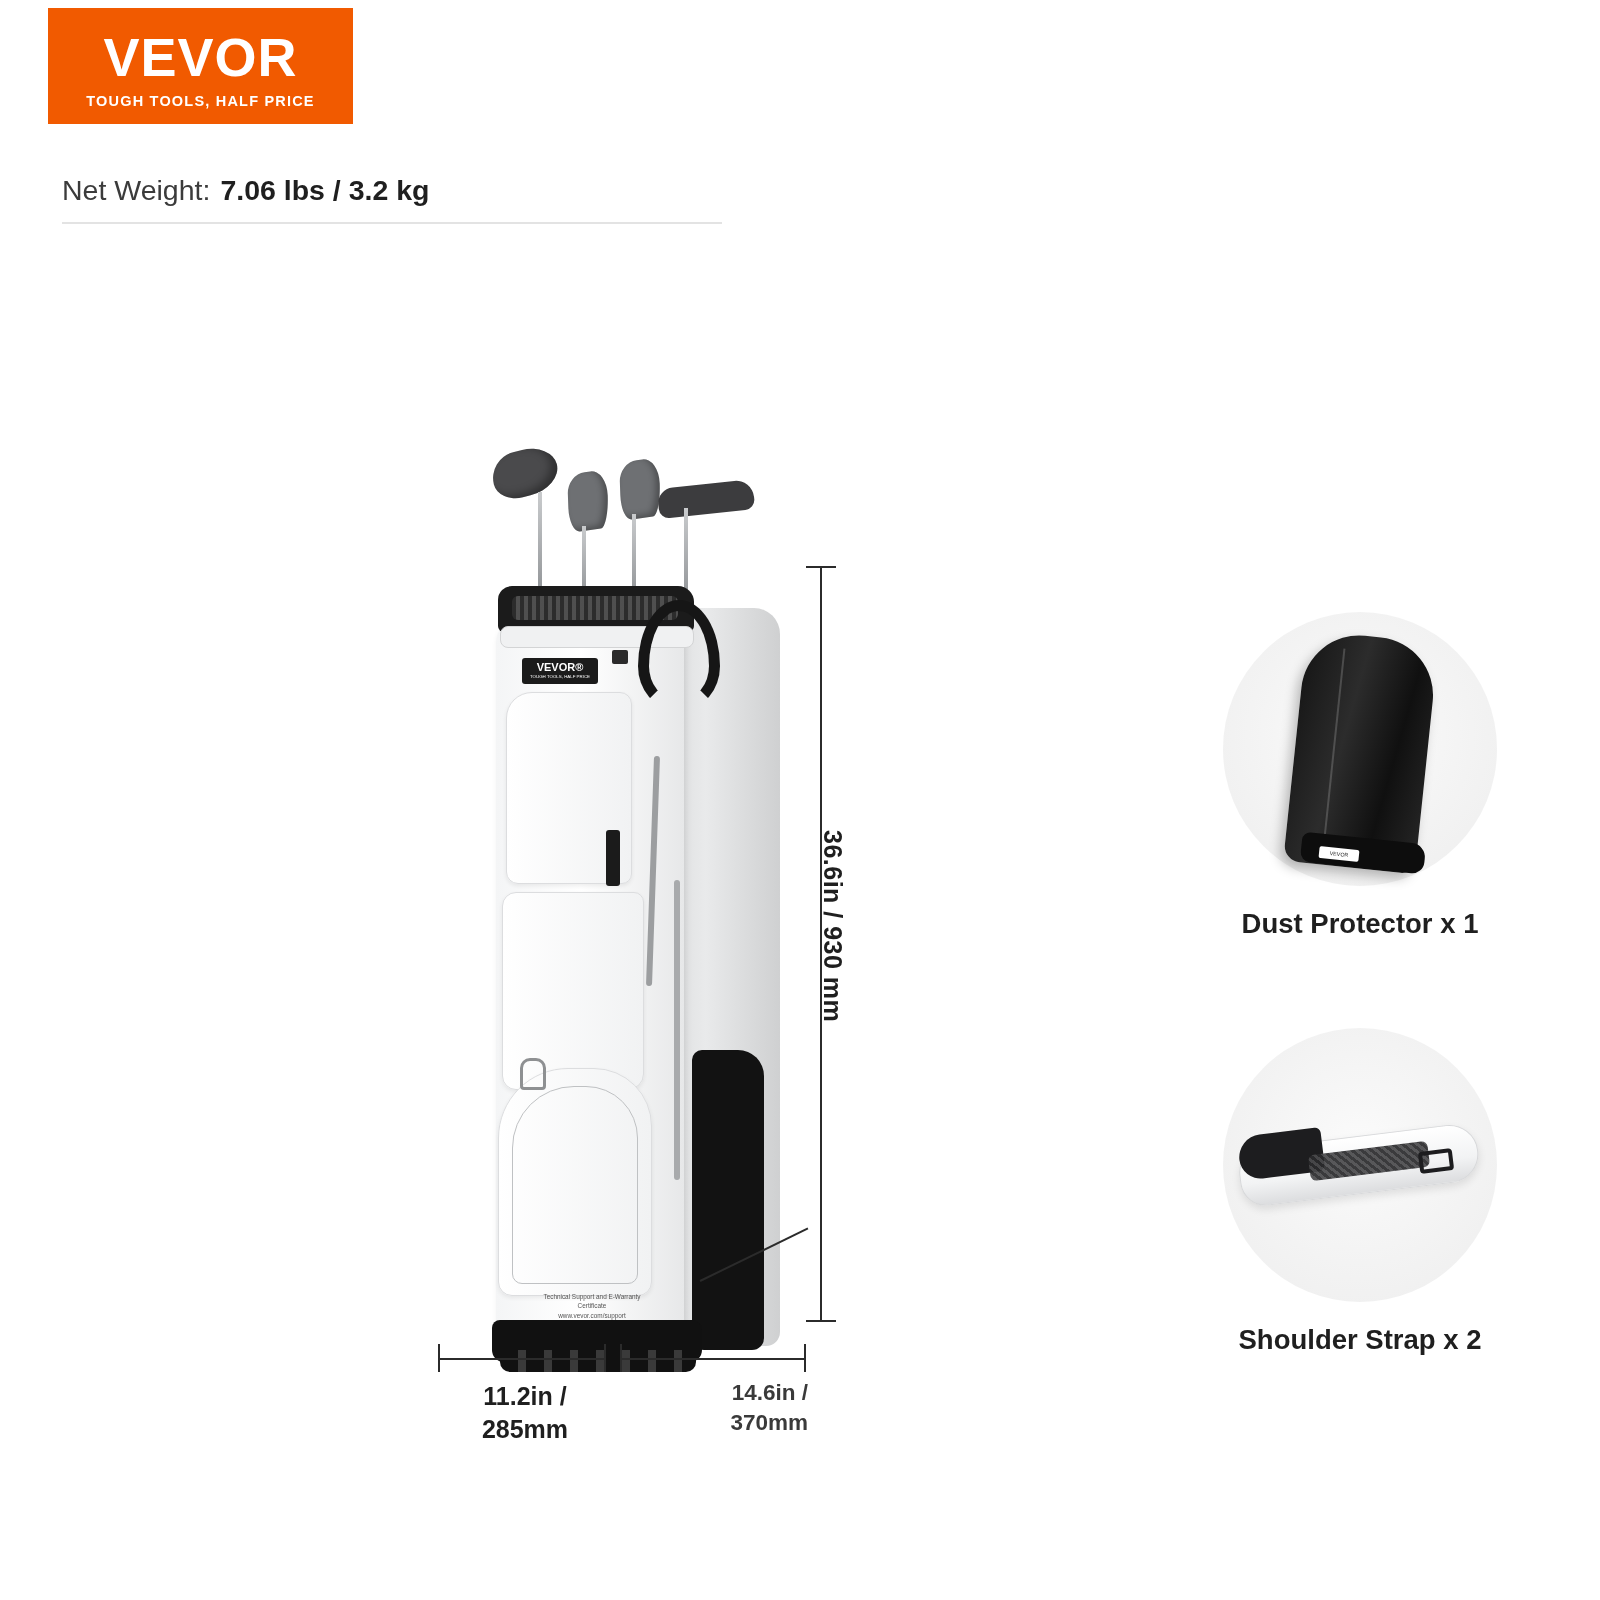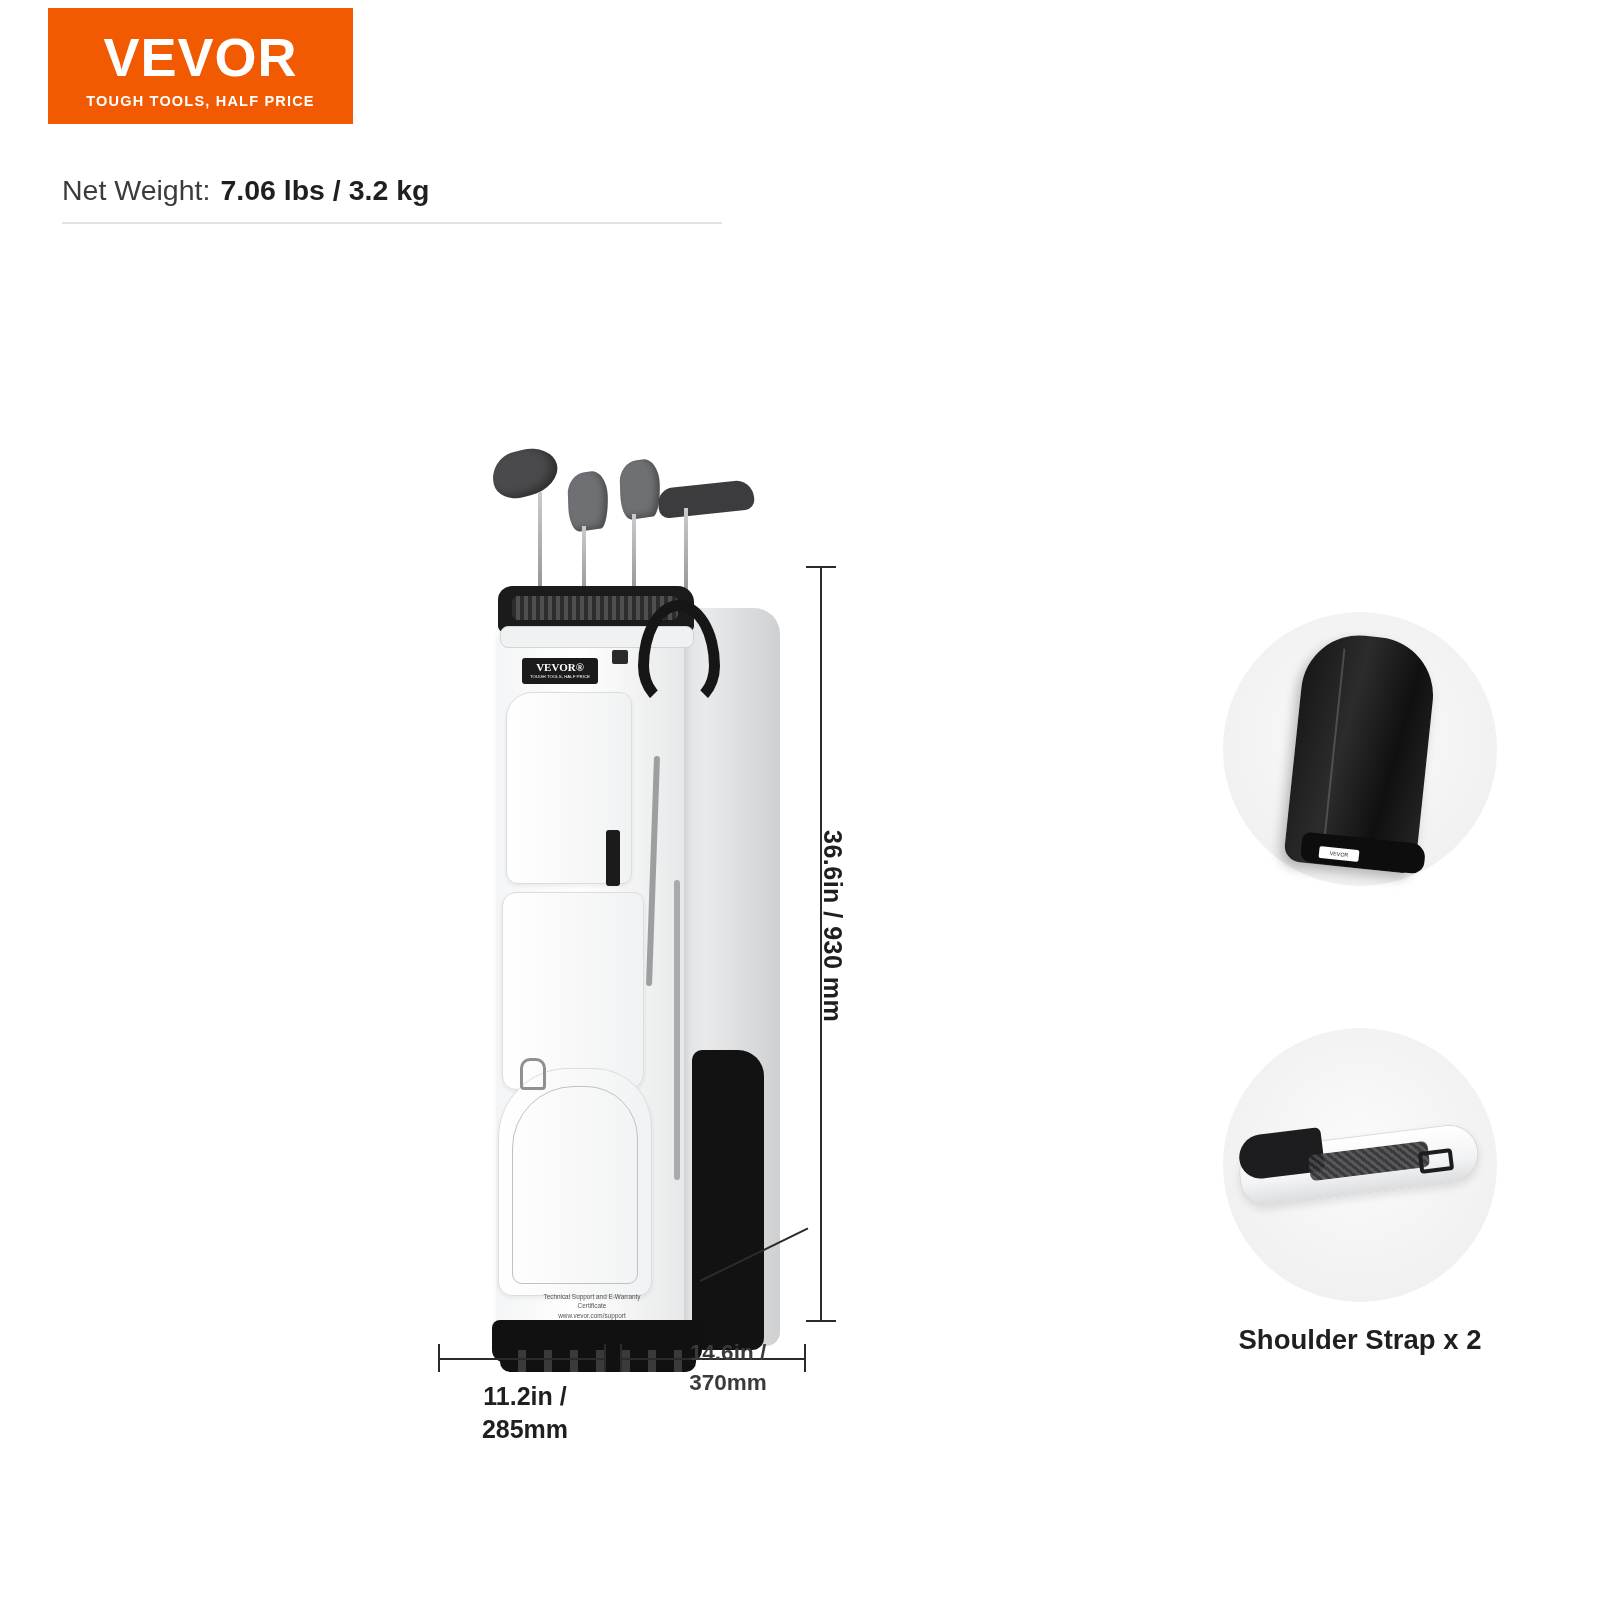--- a/index.html
+++ b/index.html
@@ -204,21 +204,20 @@
     display: flex;
     flex-direction: column;
     align-items: center;
     justify-content: center;
   }
   #bag-logo-patch .pl {
     color: #fff;
     font-size: 11px;
     font-weight: bold;
     line-height: 1;
-    font-family: Liberation Serif, serif;
   }
   #bag-logo-patch .ps {
     color: #fff;
     font-size: 4.4px;
     line-height: 1;
     margin-top: 2px;
   }
   .bag-pocket {
     position: absolute;
     background: linear-gradient(to right,#ffffff,#f1f2f3);
@@ -308,23 +307,23 @@
     position: absolute; left: 700px; top: 1280px;
     width: 120px; height: 1.6px; background: #2b2b2b;
     transform: rotate(-26deg); transform-origin: left center;
   }
   #dim-h1-text {
     position: absolute; left: 450px; top: 1380px;
     font-size: 25px; font-weight: bold; color: #1f1f1f;
     line-height: 1.32; text-align: center; width: 150px;
   }
   #dim-h2-text {
-    position: absolute; left: 648px; top: 1338px;
+    position: absolute; left: 648px; top: 1378px;
     font-size: 22.5px; font-weight: bold; color: #3a3a3a;
-    line-height: 1.32; text-align: center; width: 160px;
+    line-height: 1.32; text-align: right; width: 160px;
   }
 
   
   .accessory {
     position: absolute;
     width: 340px;
     text-align: center;
   }
   #accessory-1 { left: 1190px; top: 612px; }
   #accessory-2 { left: 1190px; top: 1028px; }
@@ -507,20 +506,21 @@
 <div id="dim-h2-diag"></div>
 <div id="dim-h2-text">14.6in / 370mm</div>
 
 <div class="accessory" id="accessory-1">
   <div class="accessory-circle">
     <div id="dust-shape"></div>
     <div id="dust-seam"></div>
     <div id="dust-base"></div>
     <div id="dust-tag">VEVOR</div>
   </div>
+  <div class="accessory-caption">Dust Protector x 1</div>
 </div>
 
 <div class="accessory" id="accessory-2">
   <div class="accessory-circle">
     <div id="strap-body"></div>
     <div id="strap-pad-dark"></div>
     <div id="strap-mesh"></div>
     <div id="strap-buckle"></div>
   </div>
   <div class="accessory-caption">Shoulder Strap x 2</div>

